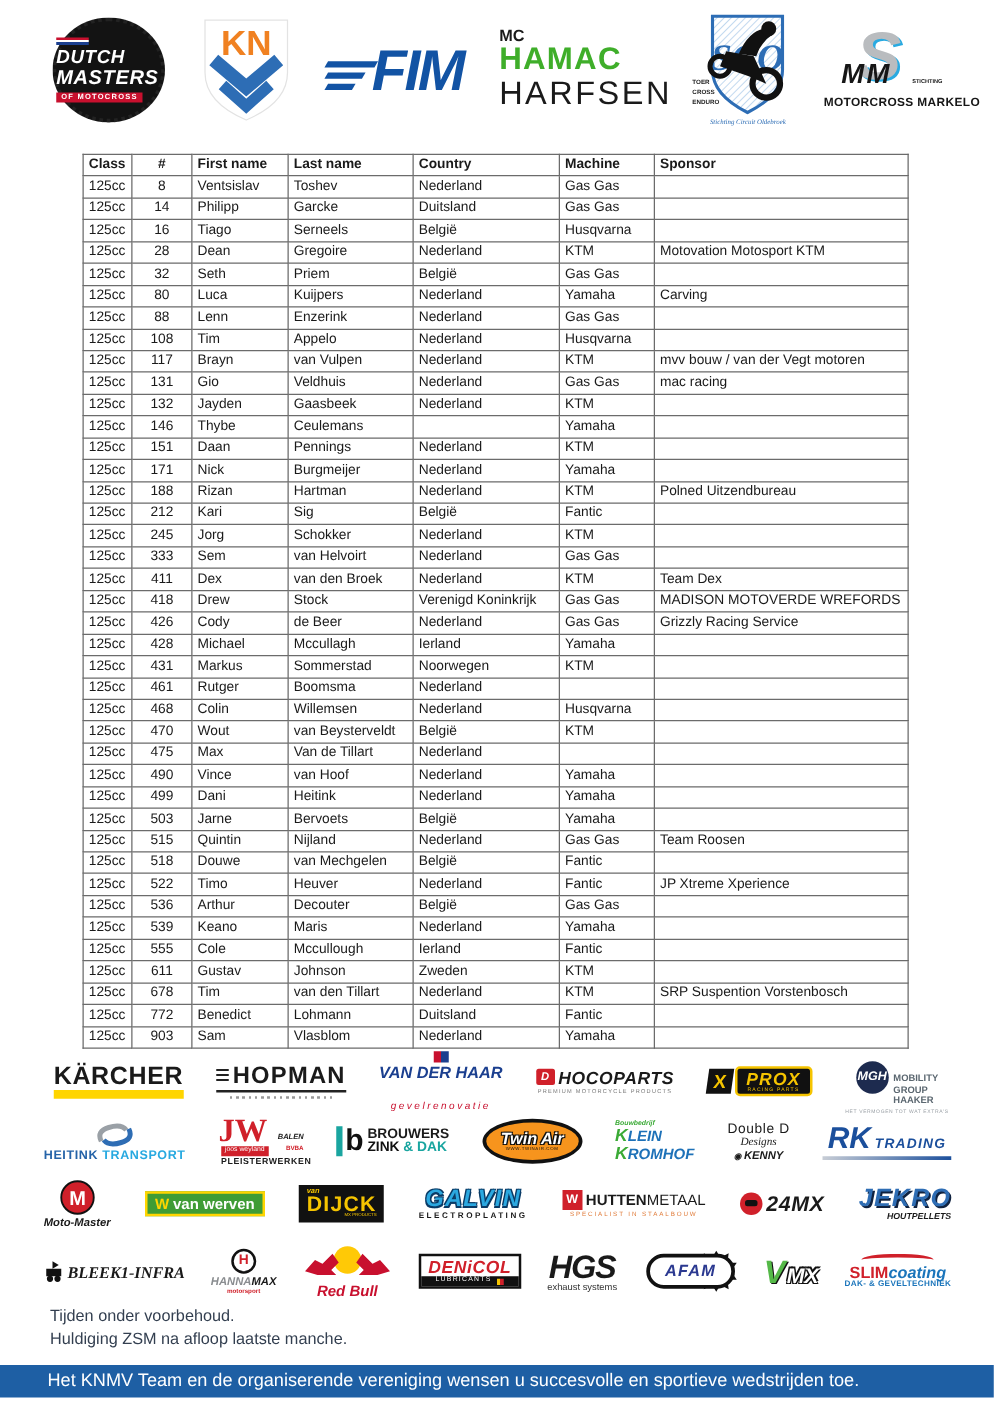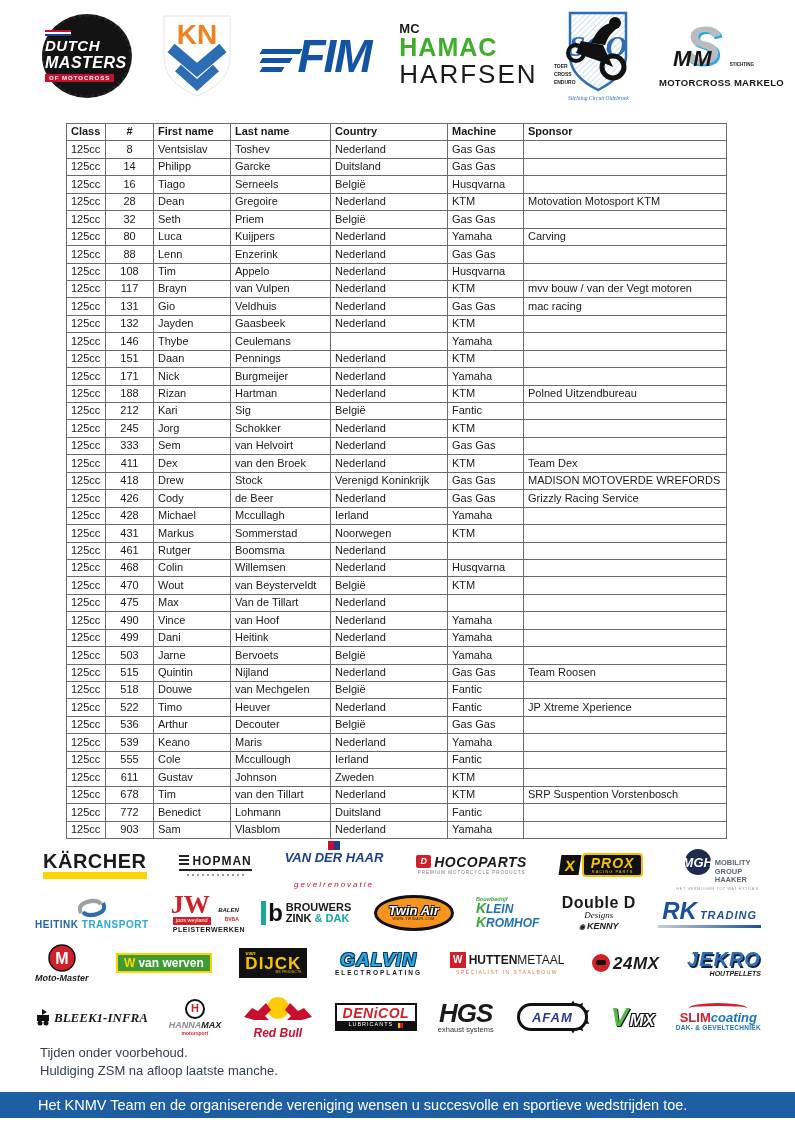--- a/index.html
+++ b/index.html
@@ -51,40 +51,40 @@
   .sponsors { position:absolute; top:842px; left:35px; width:726px; }
   .srow { display:flex; justify-content:space-between; align-items:center; }
   .srow1{ height:46px; padding:0 2px 0 8px; } .srow2{ height:50px; } .srow3{ height:50px; } .srow4{ height:58px; }
   .sp { display:flex; flex-direction:column; align-items:center; line-height:1; }
 
   .karcher-name { font-size:20px; font-weight:900; letter-spacing:.5px; }
   .karcher-bar { width:100%; height:7px; background:#ffd500; margin-top:1px; }
 
   .hopman-row { display:flex; align-items:center; gap:3px; border-bottom:2px solid #222; padding-bottom:2px; }
   .hopman-ico { width:10px; height:12px; background:repeating-linear-gradient(#222 0 2px, #fff 2px 4px); }
-  .hopman-name { font-size:12px; font-weight:800; letter-spacing:1px; }
+  .hopman-name { font-size:19px; font-weight:800; letter-spacing:1px; }
   .hopman-micro { width:80%; height:2px; margin-top:3px; background:repeating-linear-gradient(90deg,#999 0 2px,#fff 2px 5px); }
 
   .vdh-ico { width:12px; height:9px; background:linear-gradient(90deg,#c8102e 50%, #1b3f8f 50%); margin-bottom:1px; }
   .vdh-name { font-size:13px; font-weight:900; font-style:italic; color:#1b3f8f; }
   .vdh-sub { font-size:8px; font-style:italic; color:#c8102e; letter-spacing:2px; margin-top:17px; }
 
   .hoco-row { display:flex; align-items:center; gap:3px; }
   .hoco-ico { width:15px; height:13px; background:#d0202a; border-radius:2px; color:#fff; font-size:9px; font-weight:900; font-style:italic; display:flex; align-items:center; justify-content:center; }
   .hoco-name { font-size:14px; font-weight:900; font-style:italic; letter-spacing:.5px; }
   .hoco-tag { font-size:4.5px; color:#777; letter-spacing:1px; margin-top:2px; }
 
   .prox-row { display:flex; align-items:center; gap:2px; }
   .prox-x { width:20px; height:20px; background:#111; color:#f5c400; font-weight:900; font-size:15px; display:flex; align-items:center; justify-content:center; transform:skewX(-8deg); }
   .prox-box { background:#111; border:2px solid #f5c400; border-radius:4px; padding:1px 7px; display:flex; flex-direction:column; align-items:center; }
   .prox-name { color:#f5c400; font-weight:900; font-style:italic; font-size:14px; letter-spacing:1px; }
   .prox-sub { color:#f5c400; font-size:4px; letter-spacing:1px; }
 
   .mgh-row { display:flex; align-items:center; gap:4px; }
-  .mgh-circle { width:26px; height:26px; border-radius:50%; background:#1d2b4f; color:#fff; font-size:13px; font-weight:900; font-style:italic; display:flex; align-items:center; justify-content:center; }
+  .mgh-circle { width:26px; height:26px; border-radius:50%; background:#1d2b4f; color:#fff; font-size:10px; font-weight:900; font-style:italic; display:flex; align-items:center; justify-content:center; }
   .mgh-lines { font-size:7.5px; color:#5b6770; font-weight:600; line-height:1.15; text-align:left;margin-top:20px; }
   .mgh-tag { font-size:4px; color:#9aa0a6; letter-spacing:.5px; margin-top:2px; }
 
   .heitink-swirl { margin-bottom:1px; }
   .heitink-name { font-size:10px; font-weight:800; color:#2563a8; letter-spacing:.5px; }
   .heitink-name b { color:#27a9e0; }
 
   .jw { position:relative; width:68px; height:40px; text-align:left; }
   .jw-init { font-size:26px; font-weight:900; color:#d0202a; font-family:"Liberation Serif", serif; line-height:.9; }
   .jw-loc { position:absolute; top:14px; right:0; font-size:6px; font-weight:bold; font-style:italic; }
@@ -101,21 +101,21 @@
 
   .twinair { width:80px; height:36px; background:#f7941d; border:3px solid #111; border-radius:50%; display:flex; flex-direction:column; align-items:center; justify-content:center; }
   .twinair-name { color:#fff; font-weight:900; font-style:italic; font-size:13px; text-shadow:1px 1px 0 #111, -1px 1px 0 #111, 1px -1px 0 #111, -1px -1px 0 #111; }
   .twinair-url { font-size:3.5px; color:#111; margin-top:1px; letter-spacing:.5px; }
 
   .kkh { text-align:left; }
   .kkh-top { font-size:5.5px; font-weight:bold; font-style:italic; color:#3aaa35; }
   .kkh-line { font-size:12px; font-weight:900; font-style:italic; color:#1d71b8; line-height:.95; }
   .kkh-line b { color:#3aaa35; font-size:14px; }
 
-  .dd-l1 { font-size:16px; font-weight:700; letter-spacing:.5px; }
+  .dd-l1 { font-size:11px; font-weight:400; letter-spacing:.5px; }
   .dd-l2 { font-size:9px; font-style:italic; font-family:"Liberation Serif", serif; }
   .dd-l3 { font-size:9px; font-weight:900; font-style:italic; margin-top:2px; }
   .dd-l3::before { content:"◉ "; font-size:7px; }
 
   .rk-row { display:flex; align-items:baseline; gap:3px; border-bottom:3px solid; border-image:linear-gradient(90deg,#c9ced6,#1b4f9c) 1; padding:0 4px 2px; }
   .rk-init { font-size:24px; font-weight:900; font-style:italic; color:#1b4f9c; }
   .rk-word { font-size:11px; font-weight:bold; font-style:italic; color:#1b4f9c; letter-spacing:1px; }
 
   .mm-name { font-size:9px; font-weight:800; font-style:italic; margin-top:1px; }
   .vw { background:#3f9c35; border:2px solid #ffd500; padding:2px 6px; display:flex; align-items:center; gap:3px; }

